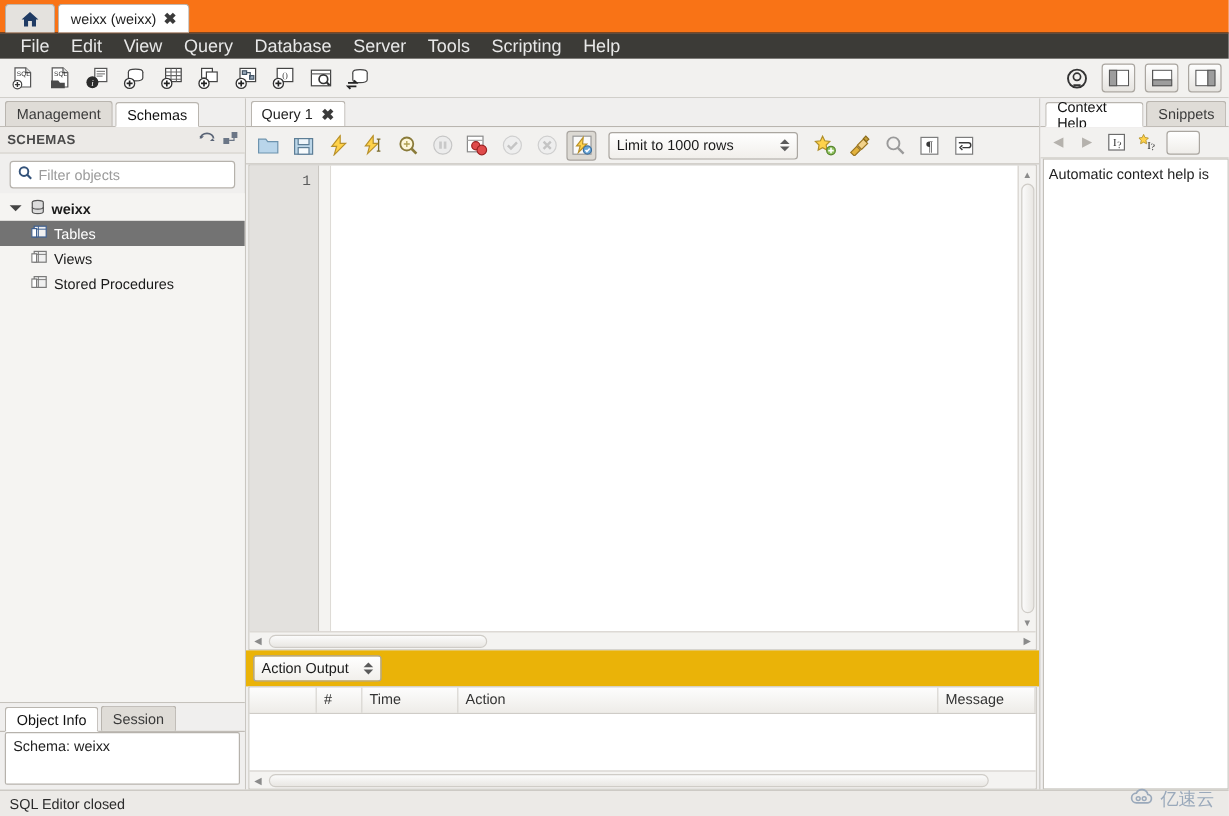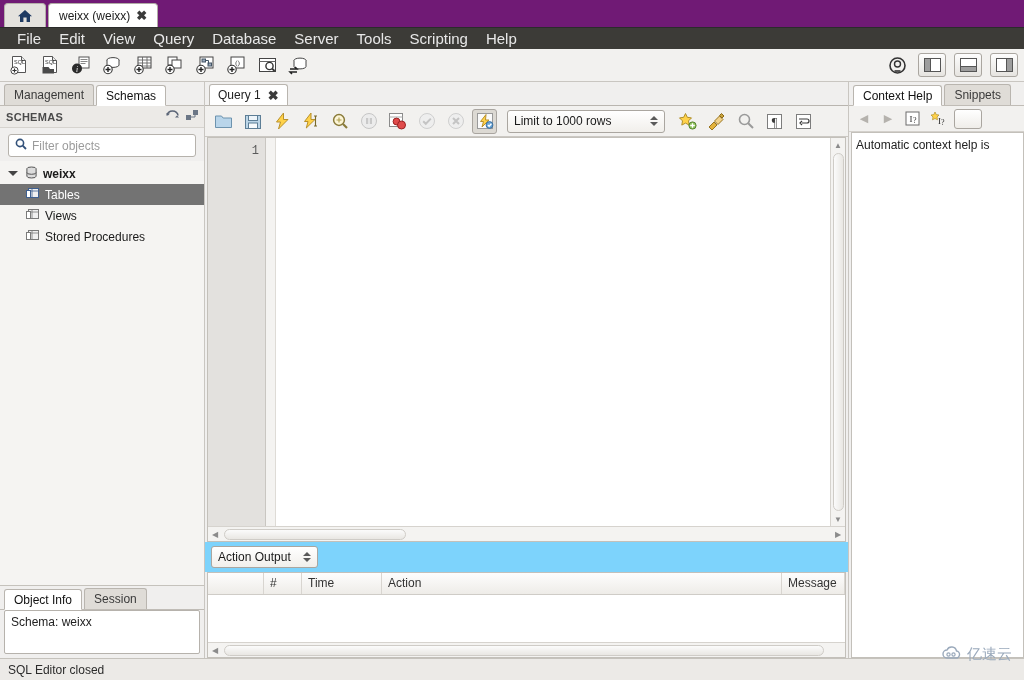--- a/index.html
+++ b/index.html
@@ -7,21 +7,21 @@
     width: 1024px; height: 680px;
     font-family: "Liberation Sans", sans-serif;
     font-size: 12px;
     background: #f0efee;
     overflow: hidden;
   }
   .app { width: 1024px; height: 680px; display: flex; flex-direction: column; position: relative; }
 
   
   .titlebar {
-    height: 28px; background: #701a75;
+    height: 28px; background: #f97316;
     display: flex; align-items: flex-end; padding-left: 4px;
     border-bottom: 1px solid #2b2b2b;
   }
   .wbtab {
     height: 24px; display: flex; align-items: center; gap: 6px;
     padding: 0 10px; margin-right: 2px;
     background: #dedcd8; border: 1px solid #b4b0aa; border-bottom: none;
     border-radius: 4px 4px 0 0; font-size: 12px; color: #222;
   }
   .wbtab.home { padding: 0 12px; background: #e4e2de; }
@@ -148,49 +148,49 @@
              display: flex; flex-direction: column; align-items: center; }
   .sbarrow { height: 14px; display:flex; align-items:center; justify-content:center; color:#8b8b8b; font-size:8px; }
   .vthumb { flex: 1; width: 11px; margin: 1px 0; border-radius: 6px;
             background: linear-gradient(90deg,#fbfbfb,#e9e7e3); border: 1px solid #cfccc7; }
   .hscroll { height: 15px; background: #f4f3f1; border-top: 1px solid #d6d3ce;
              display: flex; align-items: center; }
   .hthumb { height: 11px; width: 182px; margin-left: 2px; border-radius: 6px;
             background: linear-gradient(#fbfbfb,#e9e7e3); border: 1px solid #cfccc7; }
   .hspacer { flex: 1; }
 
-  .outputsel { height: 30px; display: flex; align-items: flex-start; padding: 4px 6px; background:#7dd3fc; }
+  .outputsel { height: 30px; display: flex; align-items: flex-start; padding: 4px 6px; background:#eab308; }
   .selbox {
     height: 22px; background: linear-gradient(#ffffff,#f1efeb); border: 1px solid #aaa6a0;
     border-radius: 3px; display: flex; align-items: center; gap: 12px;
     padding: 0 6px; font-size: 12px; color: #1a1a1a; cursor: pointer;
   }
   .outpanel { height: 86px; background: #fff; border: 1px solid #c3c0ba; margin: 0 2px;
               display: flex; flex-direction: column; }
   .gridhead { height: 22px; display: flex; background: linear-gradient(#fdfdfd,#eeecE8);
               border-bottom: 1px solid #cfccc7; font-size: 12px; color: #333; }
   .gh { border-right: 1px solid #d8d5d0; padding: 3px 6px; overflow: hidden; white-space: nowrap; }
   .gridbody { flex: 1; background: #fff; }
 
   
-  .rightpanel { width: 176px; display: flex; flex-direction: column;
+  .rightpanel { width: 158px; display: flex; flex-direction: column;
                 border-left: 1px solid #c9c6c1; background: #f0efee; }
   .helptoolbar { height: 26px; display: flex; align-items: center; gap: 4px; padding: 0 5px;
                  background: #f2f1ef; border-bottom: 1px solid #d4d1cc; }
   .harrow { color: #b5b2ad; font-size: 11px; width: 20px; text-align: center; cursor: default; }
   .hbtn { width: 22px; height: 20px; display: flex; align-items: center; justify-content: center;
           border-radius: 3px; cursor: pointer; }
   .helpbody { flex: 1; background: #fff; border: 1px solid #c3c0ba; margin: 0 0 0 2px;
               padding: 5px 4px; font-size: 12px; color: #222; overflow: hidden; white-space: nowrap; }
 
   
   .statusbar { height: 22px; background: #eceae7; border-top: 1px solid #c5c2bc;
                display: flex; align-items: center; padding: 0 8px; font-size: 12px; color: #2b2b2b; }
 
-  .watermark { position: absolute; right: 12px; bottom: 16px; display: flex; align-items: center;
+  .watermark { position: absolute; right: 12px; bottom: 4px; display: flex; align-items: center;
                gap: 4px; color: #9aa9bb; font-size: 15px; }
 
   .bottomscroll { height: 15px; background: #f4f3f1; border-top: 1px solid #d6d3ce;
                   display: flex; align-items: center; }
 </style>
 </head>
 <body>
 
 <div class="app">
 

